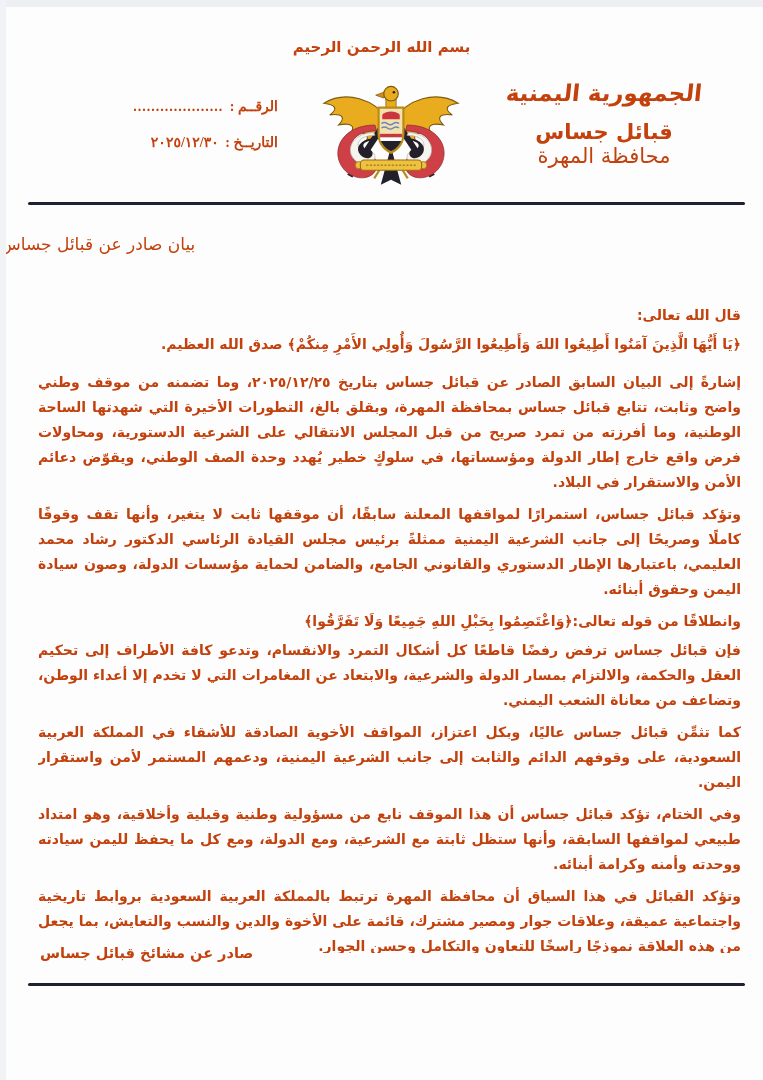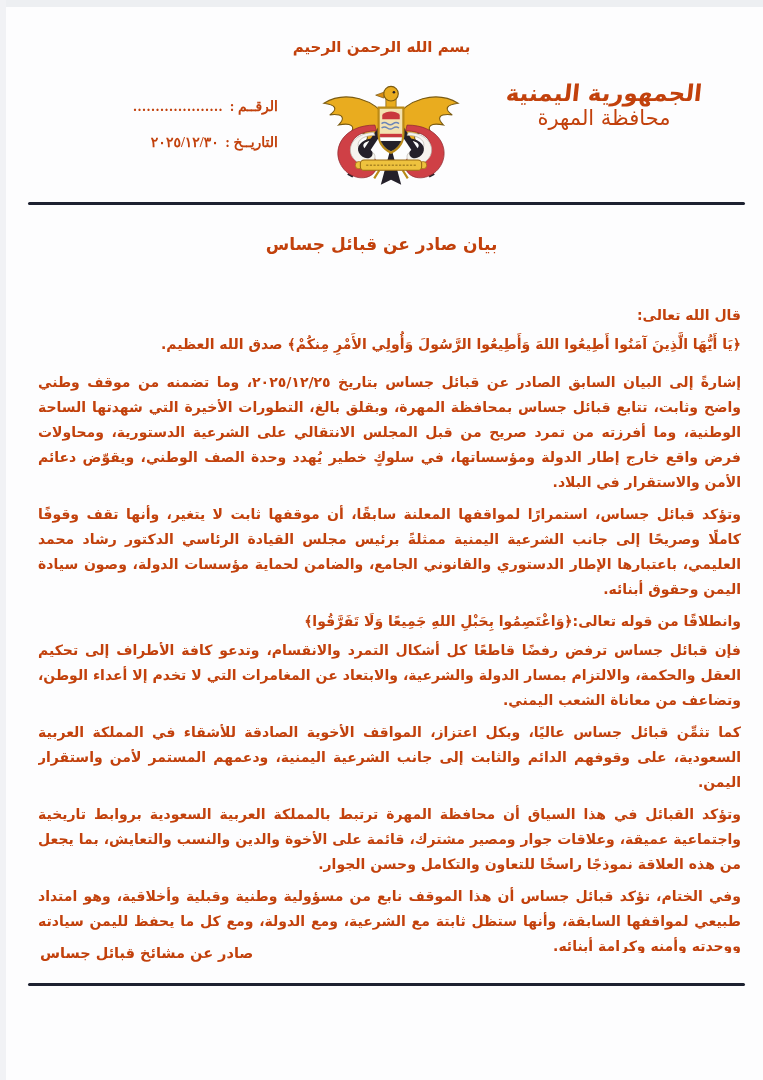--- a/index.html
+++ b/index.html
@@ -38,21 +38,21 @@
   .field-row{height:36px;line-height:26px;white-space:nowrap;}
   .field-label{display:inline-block;}
   .field-value{display:inline-block;margin-right:3px;letter-spacing:1px;}
 
   .rule{position:absolute;left:28px;width:717px;height:3px;background:#1d2130;border-radius:2px;}
   .rule-top{top:202px;}
   .rule-bottom{top:983px;}
 
   .doc-title{
     position:absolute;top:234px;left:0;right:0;
-    text-align:center;font-size:17px;font-weight:bold;direction:rtl;
+    text-align:left;font-size:17px;font-weight:normal;direction:rtl;
   }
 
   .doc-body{
     position:absolute;top:303px;right:22px;left:38px;height:650px;
     direction:rtl;font-size:14px;font-weight:bold;line-height:25px;
     text-align:justify;overflow:hidden;
   }
   .doc-body p{margin:0 0 7px 0;}
   .doc-body p.single-line{text-align:right;margin-bottom:4px;}
   .doc-body p.quran{text-align:right;margin-bottom:13px;}
@@ -64,20 +64,21 @@
 </style>
 </head>
 <body>
 
 <div class="page">
 
   <div class="basmala">بسم الله الرحمن الرحيم</div>
 
   <div class="letterhead-right">
     <div class="republic-name">الجمهورية اليمنية</div>
+    <div class="org-name">قبائل جساس</div>
     <div class="governorate-name">محافظة المهرة</div>
   </div>
 
   <div class="emblem-wrap">
     <svg viewBox="0 0 200 170" xmlns="http://www.w3.org/2000/svg" aria-hidden="true">
       <defs>
         <g id="eh">
           <path d="M97 64 C 78 34 38 22 8 40 C 24 42 28 48 16 56 C 34 54 38 60 28 70 C 46 66 52 72 44 82 C 62 78 72 82 66 92 C 82 88 92 78 97 64 Z" fill="#e9ac1f" stroke="#7a5a10" stroke-width="1.5"></path>
           <path d="M96 52 L 40 138 L 47 142 L 100 62 Z" fill="#24202a"></path>
           <path d="M78 70 C 36 70 20 100 30 122 C 38 140 60 148 74 138 C 84 130 82 118 74 112 C 64 120 48 116 46 102 C 44 88 58 78 80 78 Z" fill="#cf4046" stroke="#8e2b30" stroke-width="1"></path>
@@ -123,21 +124,21 @@
   <div class="doc-title">بيان صادر عن قبائل جساس</div>
 
   <div class="doc-body">
     <p class="single-line">قال الله تعالى:</p>
     <p class="quran">﴿يَا أَيُّهَا الَّذِينَ آمَنُوا أَطِيعُوا اللهَ وَأَطِيعُوا الرَّسُولَ وَأُولِي الأَمْرِ مِنكُمْ﴾ صدق الله العظيم.</p>
     <p>إشارةً إلى البيان السابق الصادر عن قبائل جساس بتاريخ ٢٠٢٥/١٢/٢٥، وما تضمنه من موقف وطني واضح وثابت، تتابع قبائل جساس بمحافظة المهرة، وبقلق بالغ، التطورات الأخيرة التي شهدتها الساحة الوطنية، وما أفرزته من تمرد صريح من قبل المجلس الانتقالي على الشرعية الدستورية، ومحاولات فرض واقع خارج إطار الدولة ومؤسساتها، في سلوكٍ خطير يُهدد وحدة الصف الوطني، ويقوّض دعائم الأمن والاستقرار في البلاد.</p>
     <p>وتؤكد قبائل جساس، استمرارًا لمواقفها المعلنة سابقًا، أن موقفها ثابت لا يتغير، وأنها تقف وقوفًا كاملًا وصريحًا إلى جانب الشرعية اليمنية ممثلةً برئيس مجلس القيادة الرئاسي الدكتور رشاد محمد العليمي، باعتبارها الإطار الدستوري والقانوني الجامع، والضامن لحماية مؤسسات الدولة، وصون سيادة اليمن وحقوق أبنائه.</p>
     <p class="single-line">وانطلاقًا من قوله تعالى:﴿وَاعْتَصِمُوا بِحَبْلِ اللهِ جَمِيعًا وَلَا تَفَرَّقُوا﴾</p>
     <p>فإن قبائل جساس ترفض رفضًا قاطعًا كل أشكال التمرد والانقسام، وتدعو كافة الأطراف إلى تحكيم العقل والحكمة، والالتزام بمسار الدولة والشرعية، والابتعاد عن المغامرات التي لا تخدم إلا أعداء الوطن، وتضاعف من معاناة الشعب اليمني.</p>
     <p>كما تثمِّن قبائل جساس عاليًا، وبكل اعتزاز، المواقف الأخوية الصادقة للأشقاء في المملكة العربية السعودية، على وقوفهم الدائم والثابت إلى جانب الشرعية اليمنية، ودعمهم المستمر لأمن واستقرار اليمن.</p>
+    <p>وفي الختام، تؤكد قبائل جساس أن هذا الموقف نابع من مسؤولية وطنية وقبلية وأخلاقية، وهو امتداد طبيعي لمواقفها السابقة، وأنها ستظل ثابتة مع الشرعية، ومع الدولة، ومع كل ما يحفظ لليمن سيادته ووحدته وأمنه وكرامة أبنائه.</p>
     <p>وتؤكد القبائل في هذا السياق أن محافظة المهرة ترتبط بالمملكة العربية السعودية بروابط تاريخية واجتماعية عميقة، وعلاقات جوار ومصير مشترك، قائمة على الأخوة والدين والنسب والتعايش، بما يجعل من هذه العلاقة نموذجًا راسخًا للتعاون والتكامل وحسن الجوار.</p>
-    <p>وفي الختام، تؤكد قبائل جساس أن هذا الموقف نابع من مسؤولية وطنية وقبلية وأخلاقية، وهو امتداد طبيعي لمواقفها السابقة، وأنها ستظل ثابتة مع الشرعية، ومع الدولة، ومع كل ما يحفظ لليمن سيادته ووحدته وأمنه وكرامة أبنائه.</p>
   </div>
 
   <div class="closing-line">صادر عن مشائخ قبائل جساس</div>
 
   <div class="rule rule-bottom"></div>
 
 </div>
 
 </body></html>

